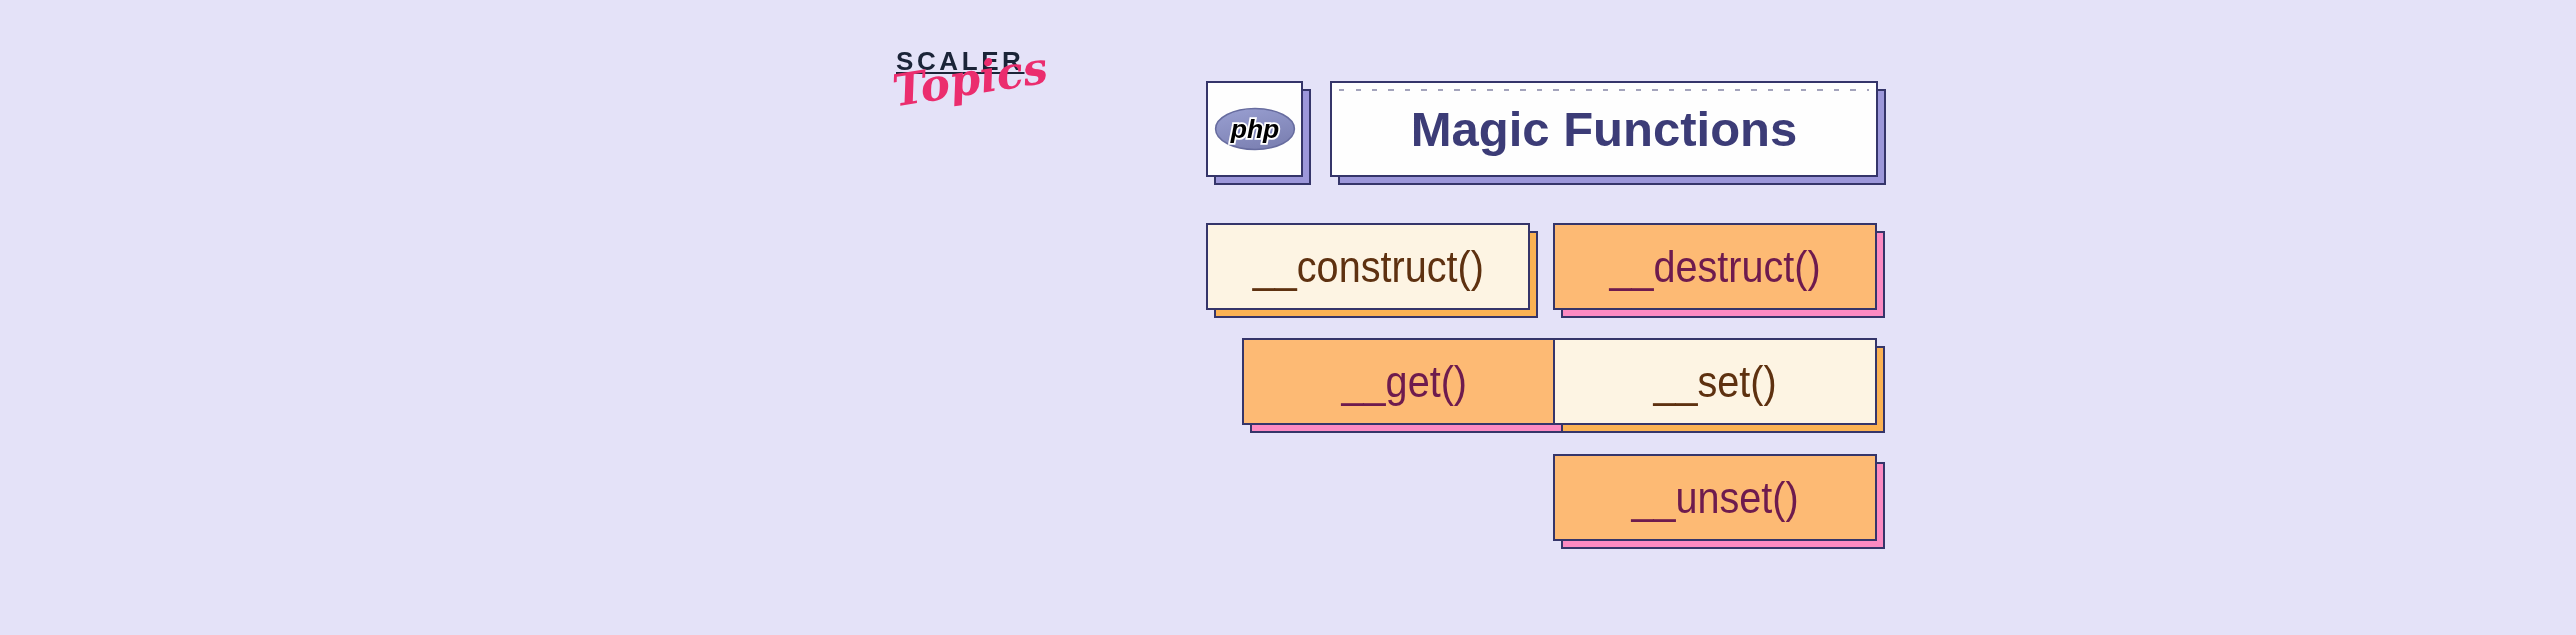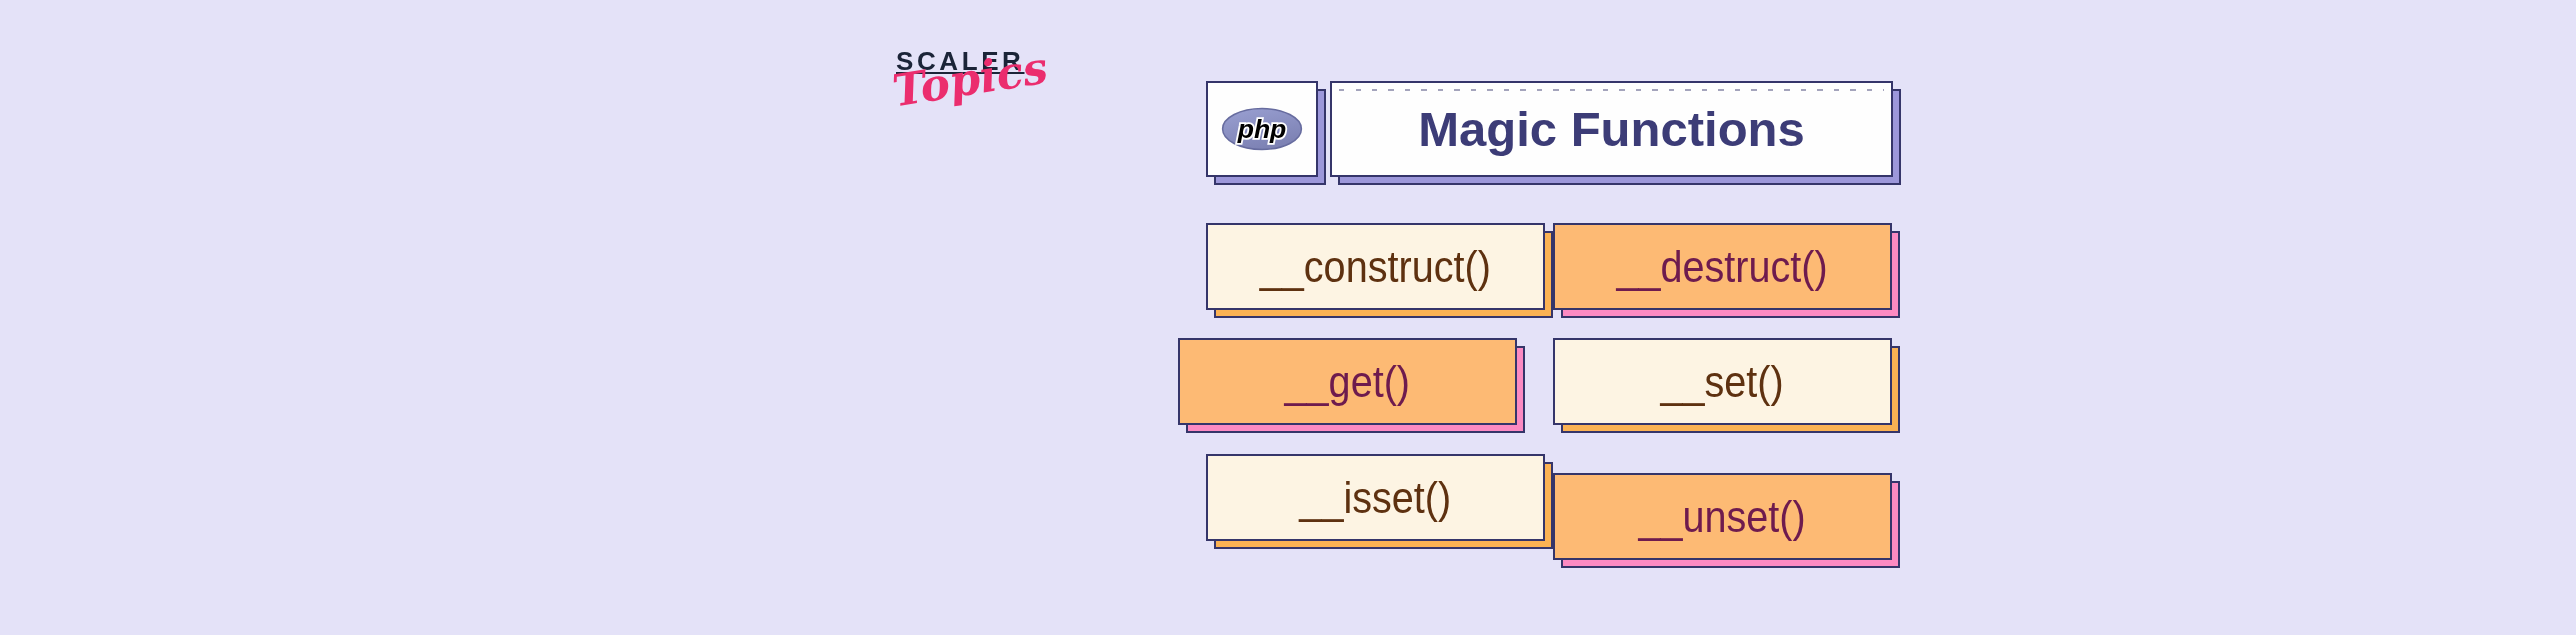--- a/index.html
+++ b/index.html
@@ -21,21 +21,21 @@
   }
   .scaler-script{
     position:absolute;left:-6.2px;top:18.5px;
     font-family:"DejaVu Serif", serif;
     font-style:italic;font-weight:700;
     font-size:44px;line-height:1.2;color:#eb2d6e;
     transform:rotate(-9deg);transform-origin:left top;
   }
 
   
-  .sbox{position:absolute;padding-left:15px;}
+  .sbox{position:absolute;}
   .sbox-shadow{
     position:absolute;left:7.7px;top:7.7px;width:100%;height:100%;
     box-sizing:border-box;border:2.1px solid #35356a;
   }
   .sbox-face{
     position:absolute;left:0;top:0;width:100%;height:100%;
     box-sizing:border-box;border:2.1px solid #35356a;
     display:flex;align-items:center;justify-content:center;
   }
   .t-white .sbox-face{background:#fefefe;}
@@ -59,24 +59,24 @@
   }
 
   
   .fn-box{width:324px;height:87px;}
   .fn-label{
     font-size:45px;line-height:1;white-space:nowrap;
     transform:scaleX(.88);
   }
   .pos-r1c1{left:1206px;top:223px;}
   .pos-r1c2{left:1553px;top:223px;}
-  .pos-r2c1{left:1178px;top:338px;border-radius:7px;}
+  .pos-r2c1{left:1242px;top:338px;border-radius:7px;}
   .pos-r2c2{left:1553px;top:338px;border-radius:23px;}
   .pos-r3c1{left:1206px;top:454px;}
-  .pos-r3c2{left:1553px;top:454px;margin-top:19px;}
+  .pos-r3c2{left:1553px;top:454px;}
 </style>
 </head>
 <body>
 
 <div id="canvas">
 
   <div class="scaler-logo">
     <div class="scaler-brand">SCALER</div>
     <div class="scaler-script">Topics</div>
   </div>
@@ -126,26 +126,20 @@
     </div>
   </div>
 
   <div class="sbox fn-box t-cream pos-r2c2">
     <div class="sbox-shadow"></div>
     <div class="sbox-face">
       <div class="fn-label">__set()</div>
     </div>
   </div>
 
-  <div class="sbox fn-box t-cream pos-r3c1">
-    <div class="sbox-shadow"></div>
-    <div class="sbox-face">
-      <div class="fn-label">__isset()</div>
-    </div>
-  </div>
 
   <div class="sbox fn-box t-pink pos-r3c2">
     <div class="sbox-shadow"></div>
     <div class="sbox-face">
       <div class="fn-label">__unset()</div>
     </div>
   </div>
 
 </div>
 

